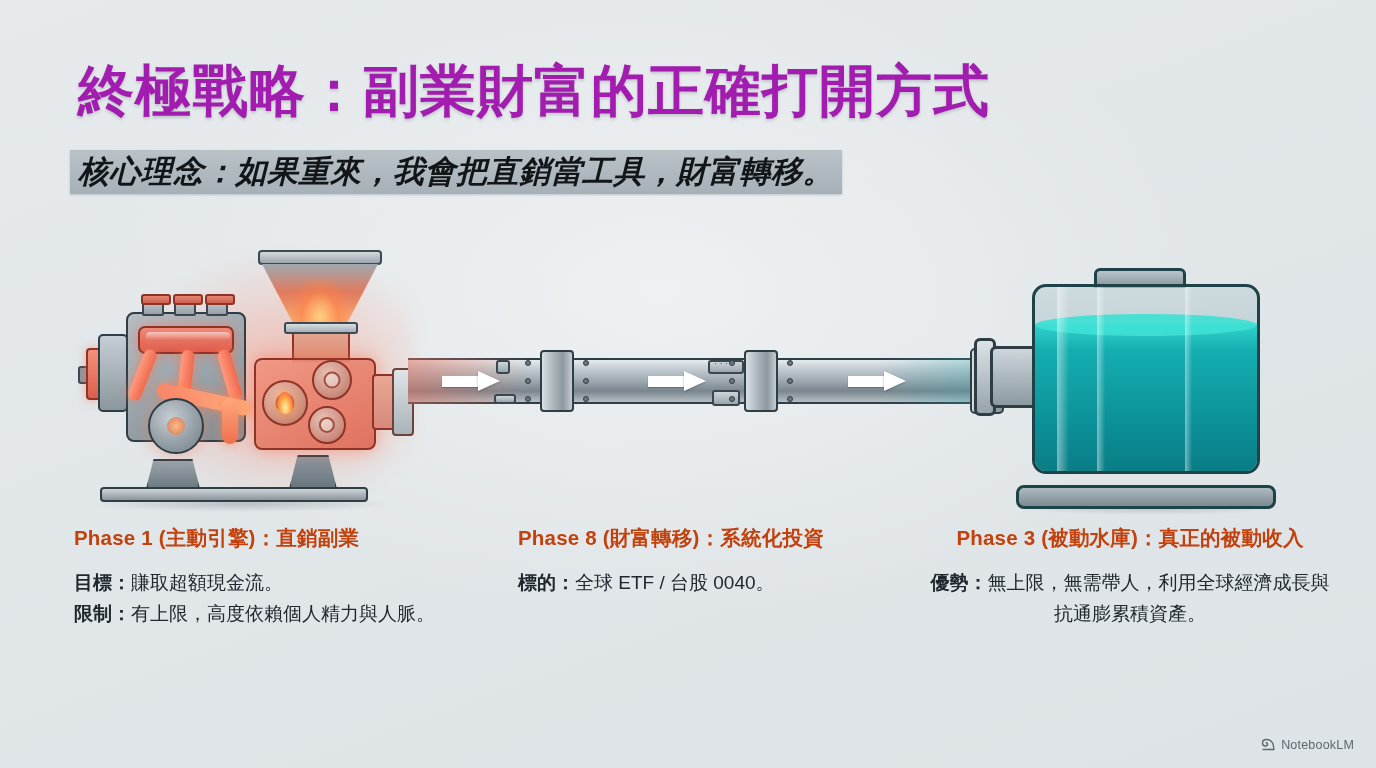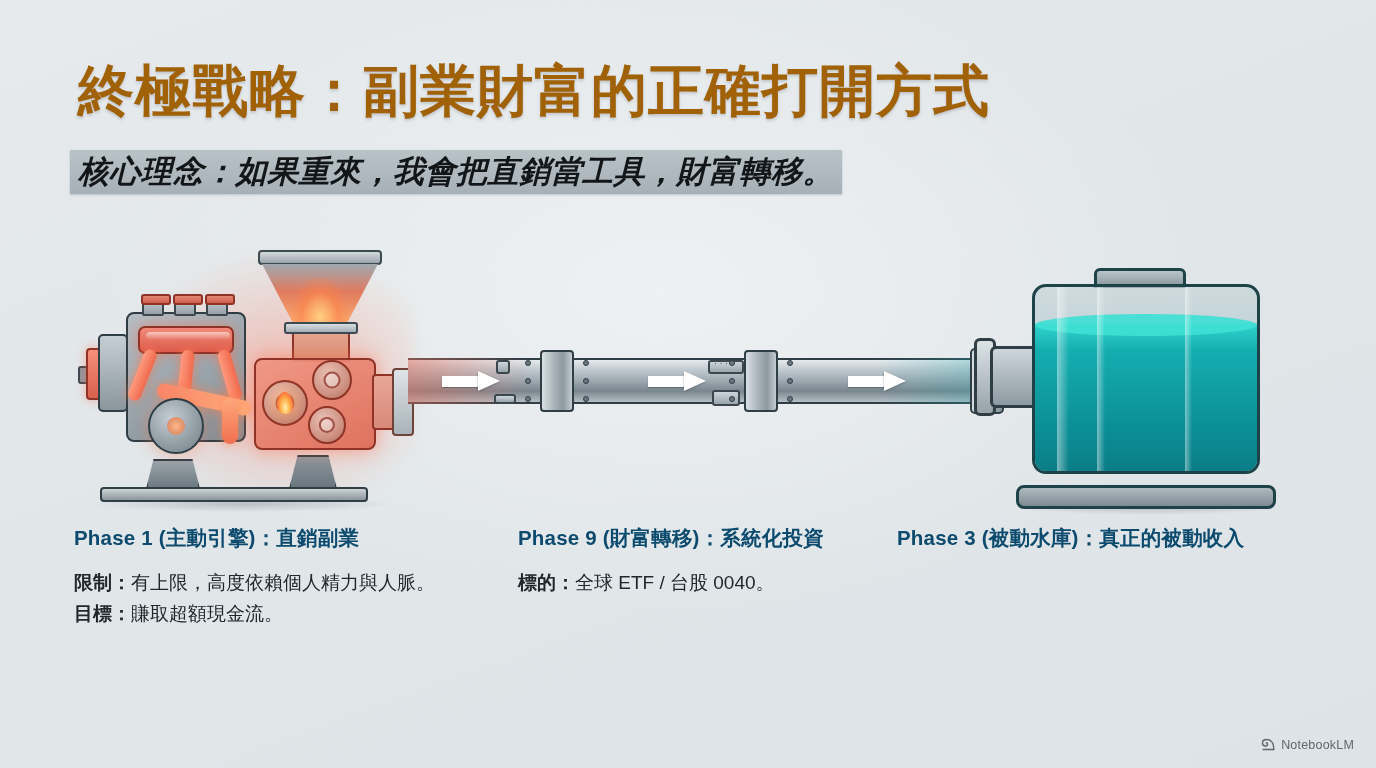--- a/index.html
+++ b/index.html
@@ -10,21 +10,21 @@
     background:
       radial-gradient(ellipse 900px 520px at 48% 38%, #eef1f2 0%, rgba(238,241,242,0) 62%),
       linear-gradient(160deg,#e6eaec 0%, #e1e6e9 45%, #dde3e6 100%);
     position:relative;
   }
 
   
   #page-title {
     position:absolute; left:78px; top:54px;
     font-size:56px; font-weight:700; letter-spacing:1px;
-    color:#a16207;
+    color:#a21caf;
     text-shadow:0 2px 3px rgba(120,130,140,.35);
     white-space:nowrap;
   }
   #subtitle-wrap {
     position:absolute; left:70px; top:150px;
     height:44px; padding:0 8px;
     display:flex; align-items:center;
     background:linear-gradient(180deg,#b9c2c7 0%, #aeb8be 55%, #a6b1b7 100%);
     box-shadow:0 1px 2px rgba(110,120,130,.35);
   }
@@ -184,23 +184,23 @@
   .tank-inlet{ position:absolute; left:0; top:78px; width:52px; height:62px;
     background:linear-gradient(180deg,#cdd6db,#8d9aa1); border:3px solid #2f3d45; border-radius:6px; }
   .tank-inlet2{ position:absolute; left:-16px; top:70px; width:22px; height:78px;
     background:linear-gradient(180deg,#dce3e7,#97a2a9); border:3px solid #2f3d45; border-radius:6px; }
 
   
   #phases { position:absolute; left:0; top:524px; width:1376px; }
   .col { position:absolute; }
   .col.c1 { left:74px; width:390px; }
   .col.c2 { left:518px; width:400px; }
-  .col.c3 { left:897px; width:400px; }
+  .col.c3 { left:930px; width:400px;text-align:center; }
   .phase-heading{
-    font-size:20.5px; font-weight:700; color:#0c4a6e; letter-spacing:.2px;
+    font-size:20.5px; font-weight:700; color:#c2410c; letter-spacing:.2px;
     white-space:nowrap; margin-bottom:16px;
   }
   .phase-line{ font-size:19px; color:#20282e; line-height:1.62; }
   .phase-line .lead{ font-weight:700; }
 
   
   #watermark{
     position:absolute; right:22px; bottom:16px;
     display:flex; align-items:center; gap:5px;
     color:#5d686f; font-size:12.5px; letter-spacing:.2px;
@@ -324,36 +324,39 @@
     </div>
     <div class="tank-base"></div>
   </div>
 </div>
 
 <div id="phases">
 
   <div class="col c1">
     <div class="phase-heading">Phase 1 (主動引擎)：直銷副業</div>
     <div class="phase-line">
+      <span class="lead">目標：</span><span>賺取超額現金流。</span>
+    </div>
+    <div class="phase-line">
       <span class="lead">限制：</span><span>有上限，高度依賴個人精力與人脈。</span>
     </div>
-    <div class="phase-line">
-      <span class="lead">目標：</span><span>賺取超額現金流。</span>
-    </div>
   </div>
 
   <div class="col c2">
-    <div class="phase-heading">Phase 9 (財富轉移)：系統化投資</div>
+    <div class="phase-heading">Phase 8 (財富轉移)：系統化投資</div>
     <div class="phase-line">
       <span class="lead">標的：</span><span>全球 ETF / 台股 0040。</span>
     </div>
   </div>
 
   <div class="col c3">
     <div class="phase-heading">Phase 3 (被動水庫)：真正的被動收入</div>
+    <div class="phase-line">
+      <span class="lead">優勢：</span><span>無上限，無需帶人，利用全球經濟成長與抗通膨累積資產。</span>
+    </div>
   </div>
 </div>
 
 <div id="watermark">
   <span style="display:flex;">
     <svg width="15" height="15" viewBox="0 0 16 16" aria-hidden="true">
       <path d="M13.6 13.4 C13.6 6.9 10.9 2.6 5.8 2.6 C3.2 2.6 1.6 4.2 1.6 6.3 C1.6 8.3 3.0 9.6 4.8 9.6 C6.1 9.6 7.0 8.8 7.0 7.7 C7.0 6.8 6.4 6.2 5.6 6.2" fill="none" stroke="#5d686f" stroke-width="1.5" stroke-linecap="round"></path>
       <path d="M13.6 13.4 L2.2 13.4" fill="none" stroke="#5d686f" stroke-width="1.5" stroke-linecap="round"></path>
     </svg>
   </span>

